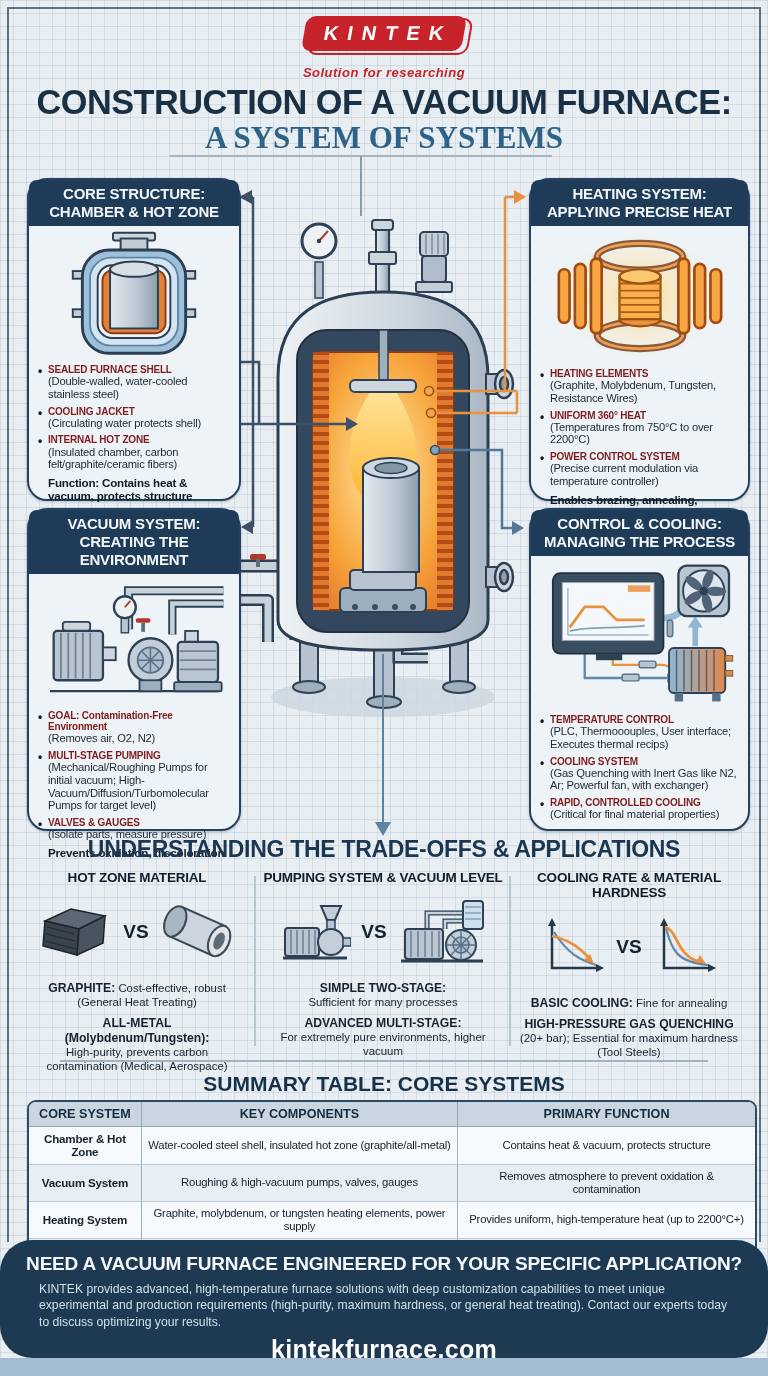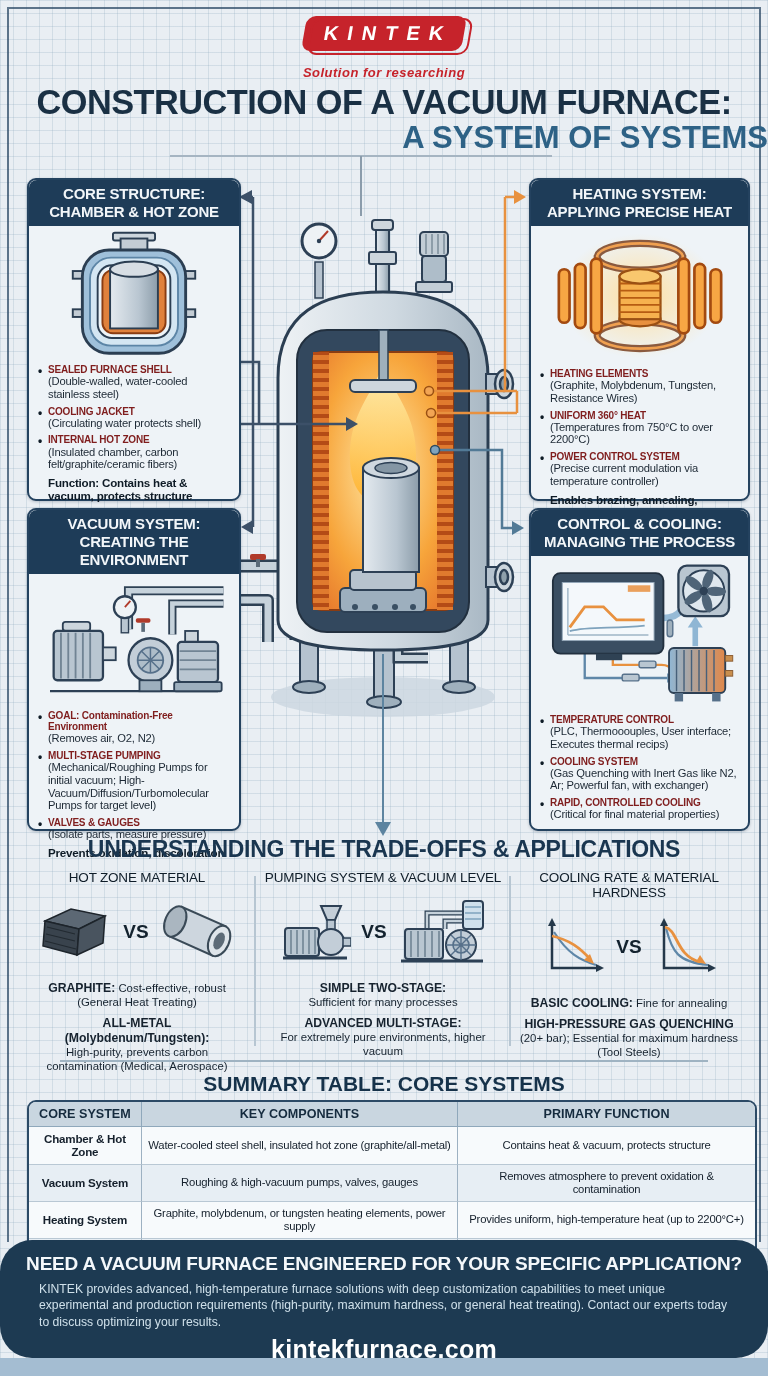--- a/index.html
+++ b/index.html
@@ -15,42 +15,42 @@
   .logo-wrap{position:absolute;top:16px;left:0;right:0;text-align:center;z-index:3;}
   .logo{display:inline-block;position:relative;background:#c6232b;color:#fff;
     font-weight:bold;font-size:20px;letter-spacing:9px;padding:6px 12px 6px 20px;
     border-radius:9px;transform:skewX(-10deg);}
   .logo::after{content:"";position:absolute;top:2px;bottom:-4px;left:6px;right:-7px;
     border:2px solid #c6232b;border-radius:10px;pointer-events:none;}
   .tagline{margin-top:14px;color:#c6232b;font-weight:bold;font-style:italic;
     font-size:13px;letter-spacing:.5px;}
   .title1{position:absolute;top:82px;left:0;right:0;text-align:center;color:#1a3044;
     font-size:35px;font-weight:800;letter-spacing:-.5px;transform:scaleX(.98);z-index:3;}
-  .title2{position:absolute;top:120px;left:0;right:0;text-align:right;color:#2e6286;
-    font-size:31px;font-weight:800;z-index:3;}
+  .title2{position:absolute;top:120px;left:0;right:0;text-align:center;color:#2e6286;
+    font-size:31px;font-weight:800;z-index:3;font-family:Liberation Serif, serif;}
   
   .mid{position:absolute;left:0;top:140px;width:768px;height:710px;z-index:1;}
   
-  .box{position:absolute;background:#eef3f7;border:2px solid #24425f;border-radius:9px;
+  .box{position:absolute;background:#eef3f7;border:2px solid #24425f;border-radius:20px;
     z-index:2;box-shadow:0 1px 3px rgba(20,40,60,.25);}
   .box-h{background:#1e3c58;color:#f2f6f9;text-align:center;font-weight:800;
     font-size:15px;line-height:1.2;padding:5px 2px;border-radius:8px 8px 0 0;
     letter-spacing:-.2px;}
   .illus{text-align:center;margin:4px 0 0;}
   .bullets{list-style:none;margin:2px 0 0;padding:0 8px 0 9px;}
   .bullets li{display:flex;margin-bottom:5px;}
   .b-dot{width:10px;color:#0e1b26;font-weight:bold;font-size:12px;flex:none;}
   .b-head{display:block;font-weight:700;font-size:10px;color:#7f1d1d;line-height:1.12;letter-spacing:-.2px;}
   .b-sub{display:block;font-size:11.2px;color:#1c2834;line-height:1.13;letter-spacing:-.2px;}
   .footnote{padding:0 8px 0 19px;font-weight:700;font-size:11.6px;color:#0e1b26;line-height:1.15;letter-spacing:-.2px;}
   
   .tr-heading{position:absolute;top:836px;left:0;right:0;text-align:center;color:#1a3650;
     font-size:23px;font-weight:800;letter-spacing:-.3px;z-index:2;}
   .tr-col{position:absolute;top:870px;text-align:center;z-index:2;}
-  .tr-title{font-weight:400;font-size:13.5px;color:#0f1d29;letter-spacing:-.2px;}
+  .tr-title{font-weight:700;font-size:13.5px;color:#0f1d29;letter-spacing:-.2px;}
   .icon-row{display:flex;align-items:center;justify-content:center;gap:10px;height:86px;margin-top:4px;}
   .vs{font-weight:800;font-size:19px;color:#13222e;}
   .opt{margin-top:6px;font-size:11.4px;color:#16222e;line-height:1.22;}
   .opt .o-label{font-weight:800;font-size:12.2px;}
   .opt .o-rest{font-size:11.4px;}
   .tr-div{position:absolute;top:876px;width:2px;height:170px;background:#b7c6d2;z-index:2;}
   .tr-underline{position:absolute;top:1060px;left:60px;width:648px;height:2px;background:#9fb3c2;z-index:2;}
   
   .sum-title{position:absolute;top:1072px;left:0;right:0;text-align:center;color:#16324a;
     font-size:21px;font-weight:800;z-index:2;}

